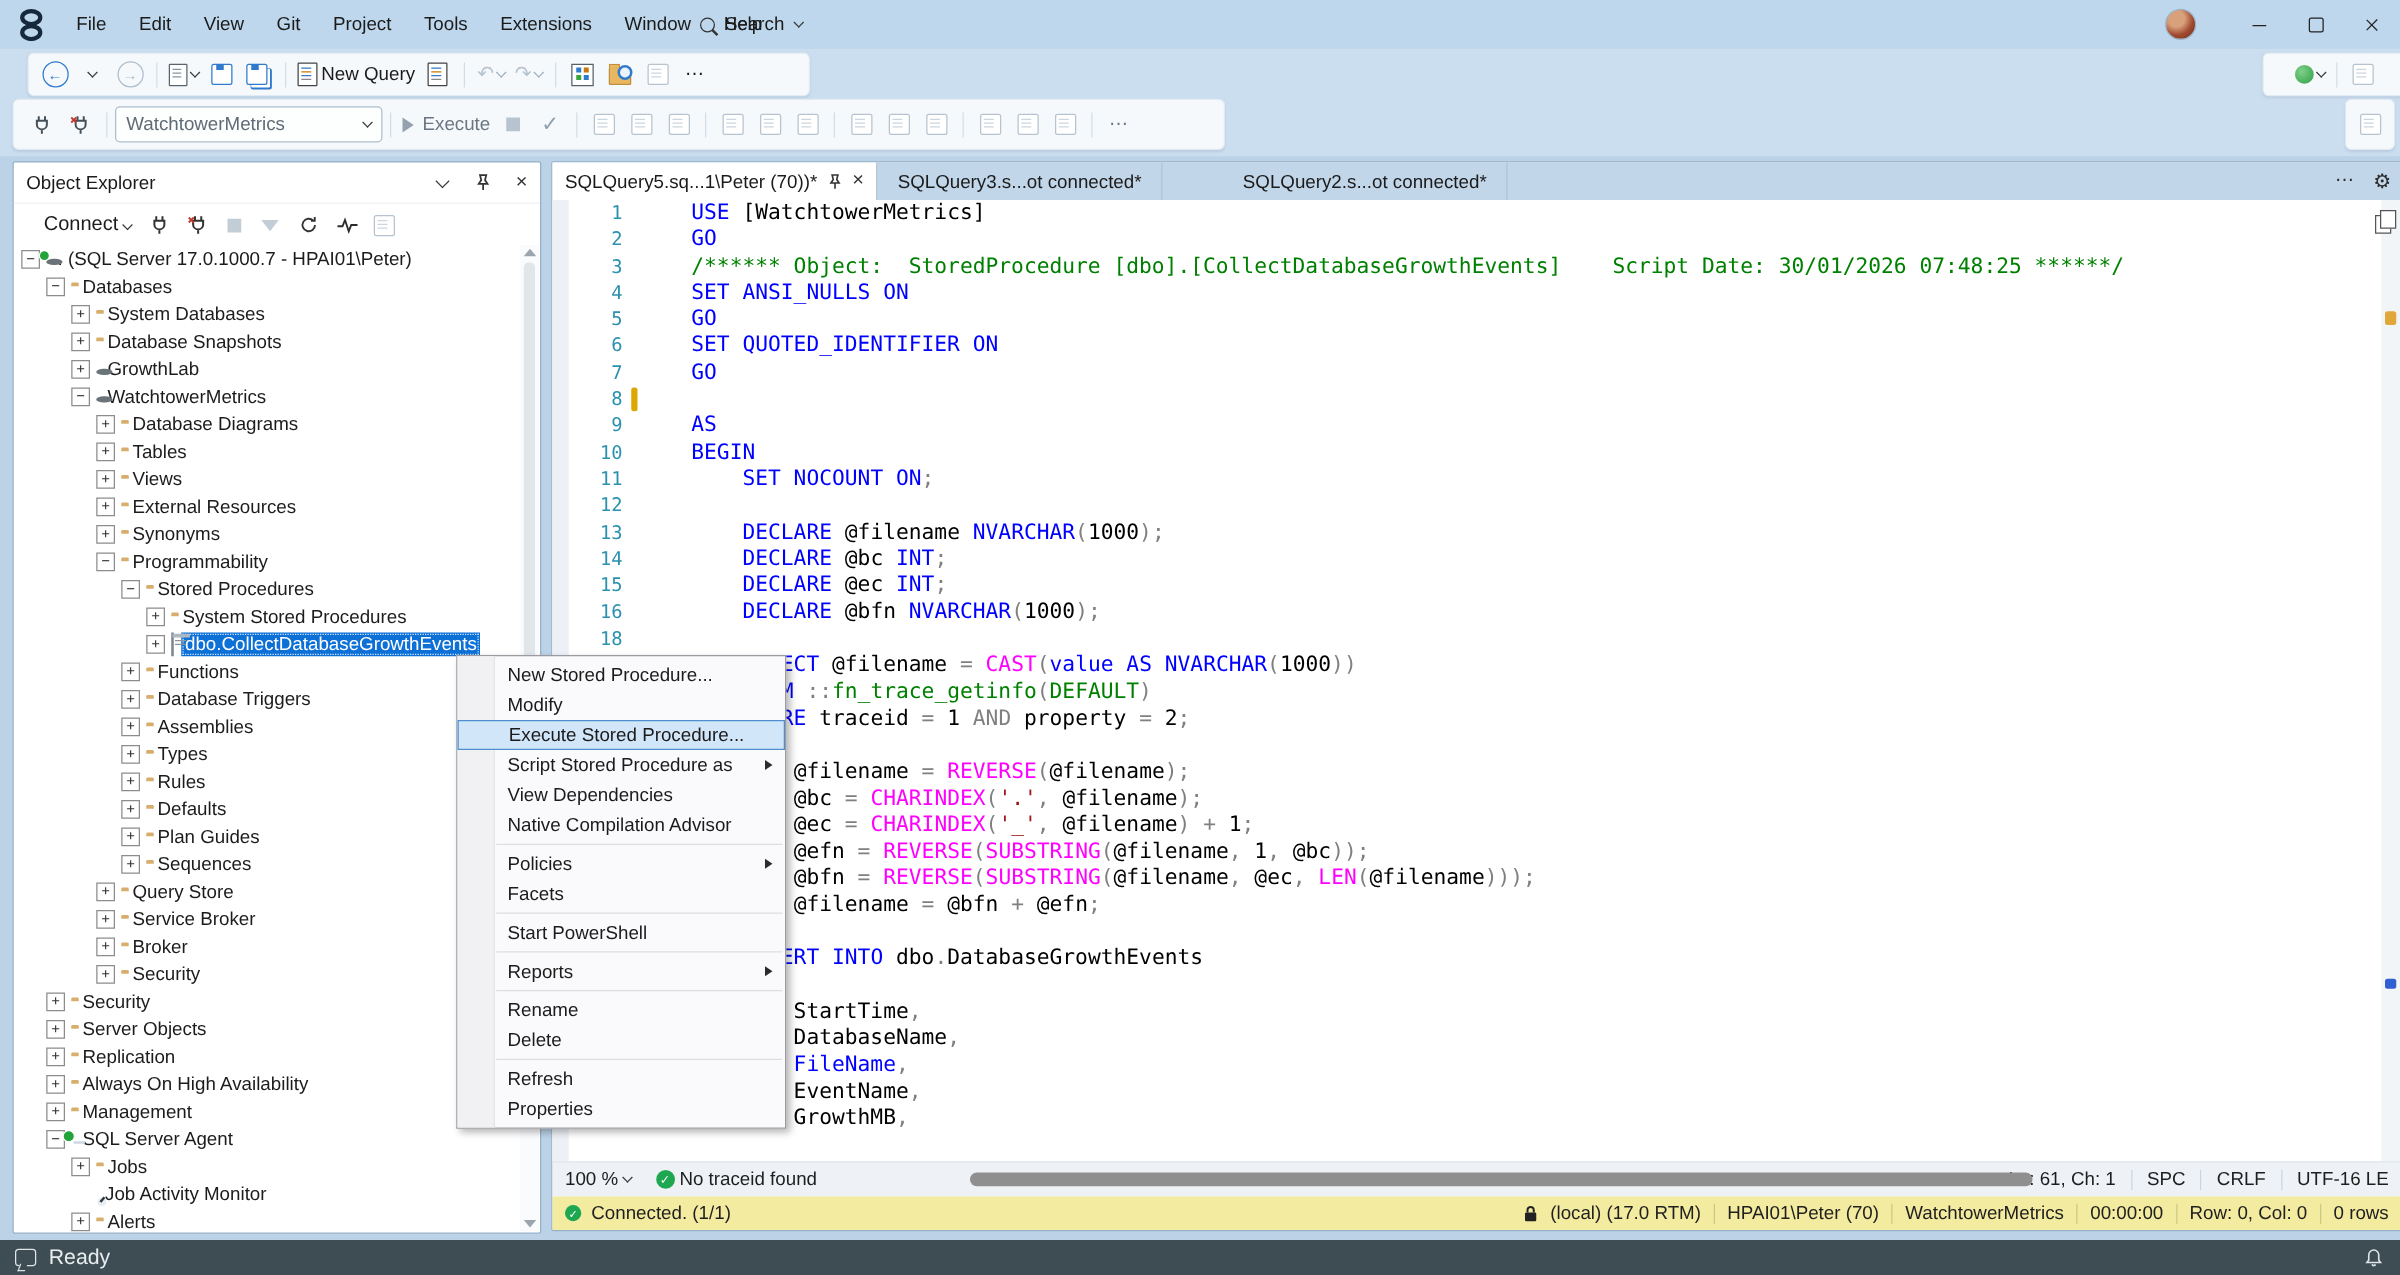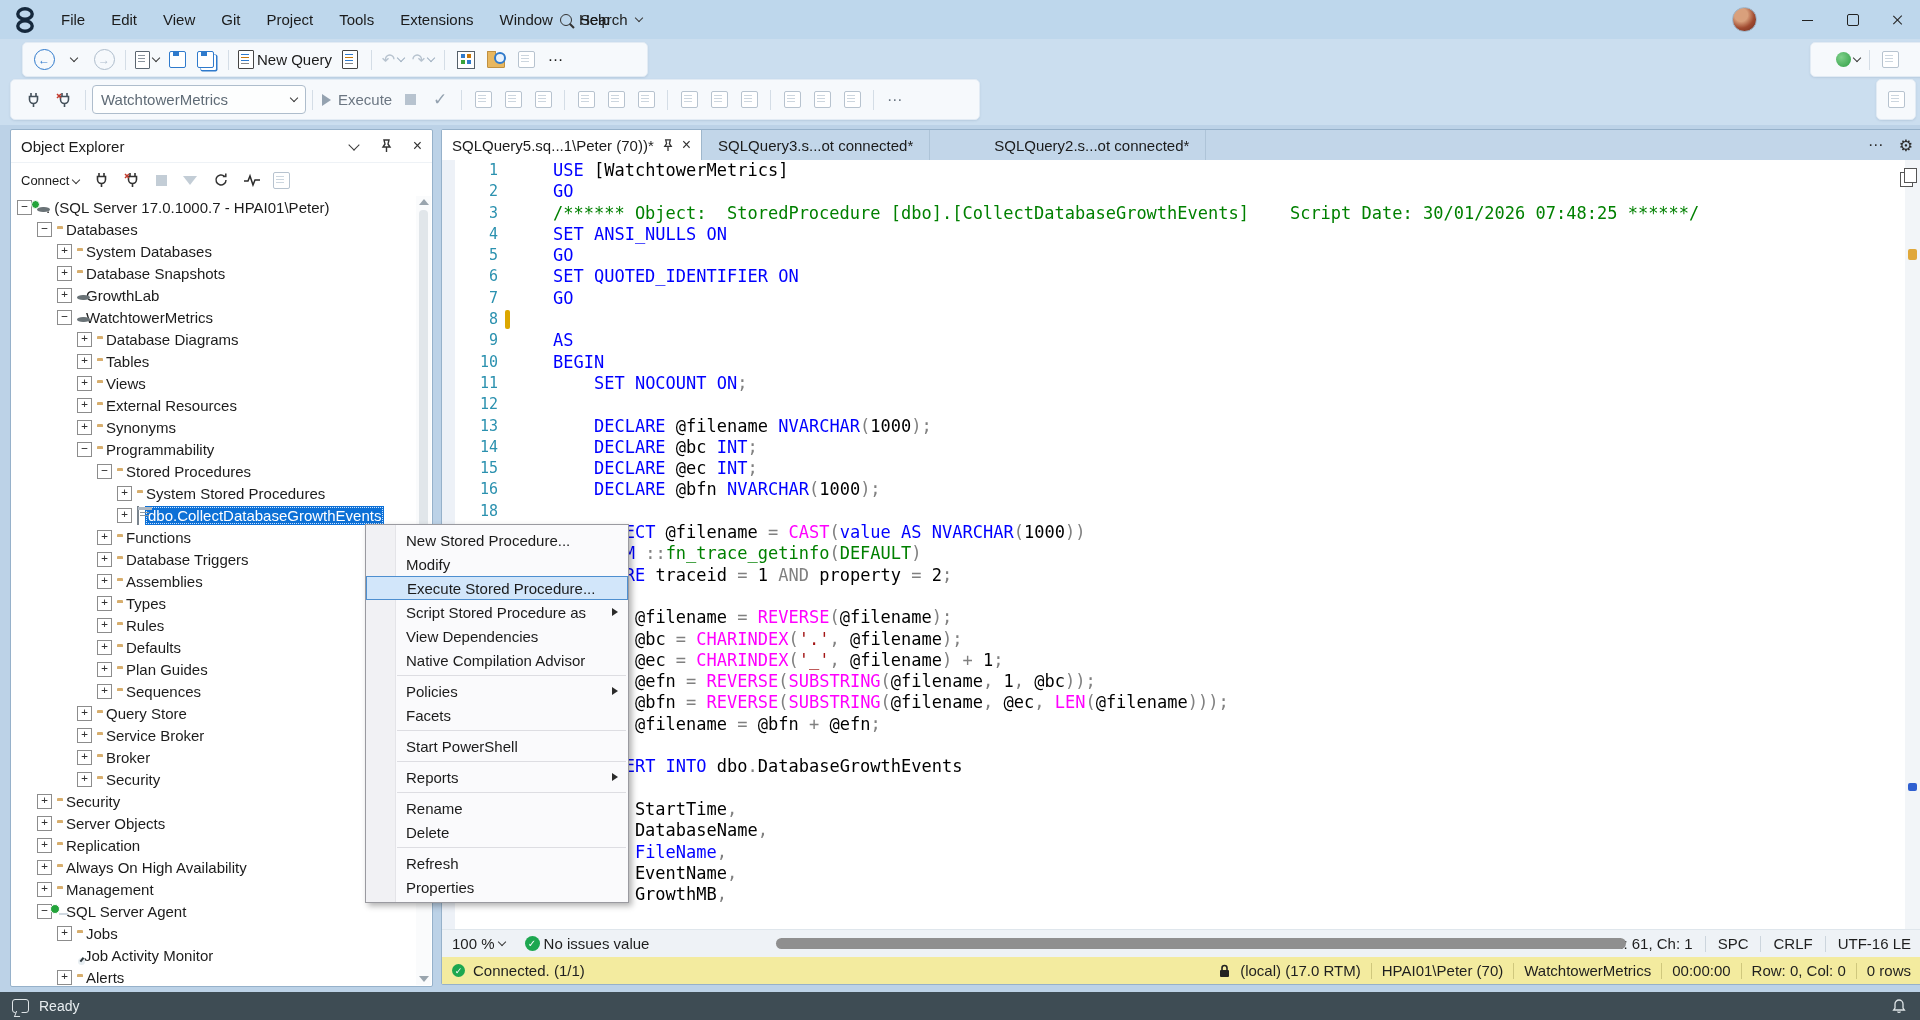--- a/index.html
+++ b/index.html
@@ -48,21 +48,21 @@
   .gicon::after{content:"";position:absolute;left:2px;top:3px;width:8px;height:1.2px;background:#ccd6df;box-shadow:0 3px 0 #ccd6df,0 6px 0 #ccd6df;}
   .leaf{width:15px;height:15px;border-radius:50%;background:radial-gradient(circle at 35% 35%,#7ed08a,#2e9e44);}
   svg.sic{display:block;}
   .combo{height:27px;background:#fdfefe;border:1px solid #aebdcc;border-radius:4px;display:flex;align-items:center;padding:0 8px;font-size:15px;color:#5f6b76;gap:10px;}
   .play{width:0;height:0;border-left:9px solid #94a2b0;border-top:6px solid transparent;border-bottom:6px solid transparent;}
   .stopsq{width:11px;height:11px;background:#b7c3cf;}
   
   #oe{left:10px;top:129px;width:421px;height:856px;background:#fff;border:1px solid #96b1ca;border-radius:2px;}
   #oe-header{height:32px;display:flex;align-items:center;padding:0 10px;font-size:15px;color:#1b1b1b;border-bottom:1px solid #eef2f6;}
   #oe-header .sp{flex:1;}
-  #oe-tools{height:34px;display:flex;align-items:center;padding:0 10px;gap:0;font-size:13px;color:#1b1b1b;}
+  #oe-tools{height:34px;display:flex;align-items:center;padding:0 24px;gap:0;font-size:16px;color:#1b1b1b;}
   #tree{position:absolute;left:0;top:66px;right:16px;bottom:0;overflow:hidden;}
   .trow{height:22px;display:flex;align-items:center;font-size:15px;color:#1c1c1c;white-space:nowrap;}
   .texp{width:13px;height:13px;border:1px solid #8c8c8c;background:#fff;color:#333;font-size:11px;line-height:11px;text-align:center;flex:0 0 13px;font-family:"DejaVu Sans Mono",monospace;}
   .tspace{flex:0 0 13px;height:13px;}
   .ticon{margin:0 6px 0 5px;flex:0 0 auto;}
   .tlabel{padding:1px 3px;}
   .tlabel.sel{background:#0c70d6;color:#fff;outline:1px dotted #cfe4ff;outline-offset:-2px;}
   .i-folder{width:15px;height:11px;background:#d7ae6e;border-radius:1px;position:relative;}
   .i-folder::before{content:"";position:absolute;left:0;top:-3px;width:6px;height:3px;background:#d7ae6e;border-radius:1px 1px 0 0;}
   .i-db{width:13px;height:13px;background:#3f4649;border-radius:6px/3px;position:relative;}
@@ -106,21 +106,21 @@
   .ckcircle{width:15px;height:15px;border-radius:50%;background:#1da750;color:#fff;font-size:10px;display:flex;align-items:center;justify-content:center;}
   #hscroll{position:absolute;left:330px;right:270px;top:8px;height:11px;}
   #hthumb{position:absolute;left:4px;width:850px;height:11px;background:#8f8f8f;border-radius:6px;}
   .ibsep{width:1px;height:16px;background:#ccd5dd;}
   #infobar .right{margin-left:auto;display:flex;align-items:center;gap:12px;}
   #yellowbar{flex:0 0 27px;background:#f3eb9f;display:flex;align-items:center;font-size:15px;color:#1f1f1f;padding:0 10px;gap:8px;}
   #yellowbar .right{margin-left:auto;display:flex;align-items:center;gap:10px;}
   .ysep{width:1px;height:16px;background:#cfc77d;}
   .greendot{width:13px;height:13px;border-radius:50%;background:#1da750;color:#fff;font-size:9px;display:flex;align-items:center;justify-content:center;}
   
-  #statusbar{left:0;top:992px;width:1920px;height:28px;background:#3e4c54;display:flex;align-items:center;color:#e8edf0;font-size:14px;}
+  #statusbar{left:0;top:992px;width:1920px;height:28px;background:#3e4c54;display:flex;align-items:center;color:#e8edf0;font-size:17px;}
   .bubble{width:15px;height:12px;border:1.6px solid #dfe5e8;border-radius:3px;position:relative;margin:0 10px 0 12px;}
   .bubble::after{content:"";position:absolute;left:2px;bottom:-5px;width:5px;height:5px;background:#3e4c54;border-left:1.6px solid #dfe5e8;border-bottom:1.6px solid #dfe5e8;transform:skewX(-20deg);}
   
   #ctx{left:365px;top:524px;width:262px;background:#fafafc;border:1px solid #9a9aa0;box-shadow:3px 3px 6px rgba(0,0,0,.3);padding:3px 0;z-index:50;}
   #ctx::before{content:"";position:absolute;left:0;top:0;bottom:0;width:29px;background:#f1f1f4;border-right:1px solid #e4e4e8;}
   .mi{position:relative;height:24px;display:flex;align-items:center;padding:0 10px 0 40px;font-size:15px;color:#1b1b1b;}
   .mi.hl{background:#d2e6fa;border:1px solid #4e8fd0;height:22px;}
   .mi .arrow{margin-left:auto;width:0;height:0;border-left:6px solid #2b2b2b;border-top:4.5px solid transparent;border-bottom:4.5px solid transparent;}
   .msep{height:1px;background:#dddde2;margin:3px 2px 3px 31px;}
 </style>
@@ -634,21 +634,21 @@
       <div id="vmarks">
         <span class="vmark" style="top:89px;height:11px;background:#e0a83a;"></span>
         <span class="vmark" style="top:623px;height:8px;background:#2f5fd0;"></span>
       </div>
       <div id="splitpages"></div>
     </div>
     <div id="infobar">
       <span>100 %</span>
       <span class="chev sm"></span>
       <span class="ckcircle" style="margin-left:16px;">✓</span>
-      <span>No issues value</span>
+      <span>No traceid found</span>
       <div id="hscroll">
           <div id="hthumb"></div>
         </div>
       <div class="right">
         <span>Ln: 61, Ch: 1</span>
         <span class="ibsep"></span>
         <span>SPC</span>
         <span class="ibsep"></span>
         <span>CRLF</span>
         <span class="ibsep"></span>

